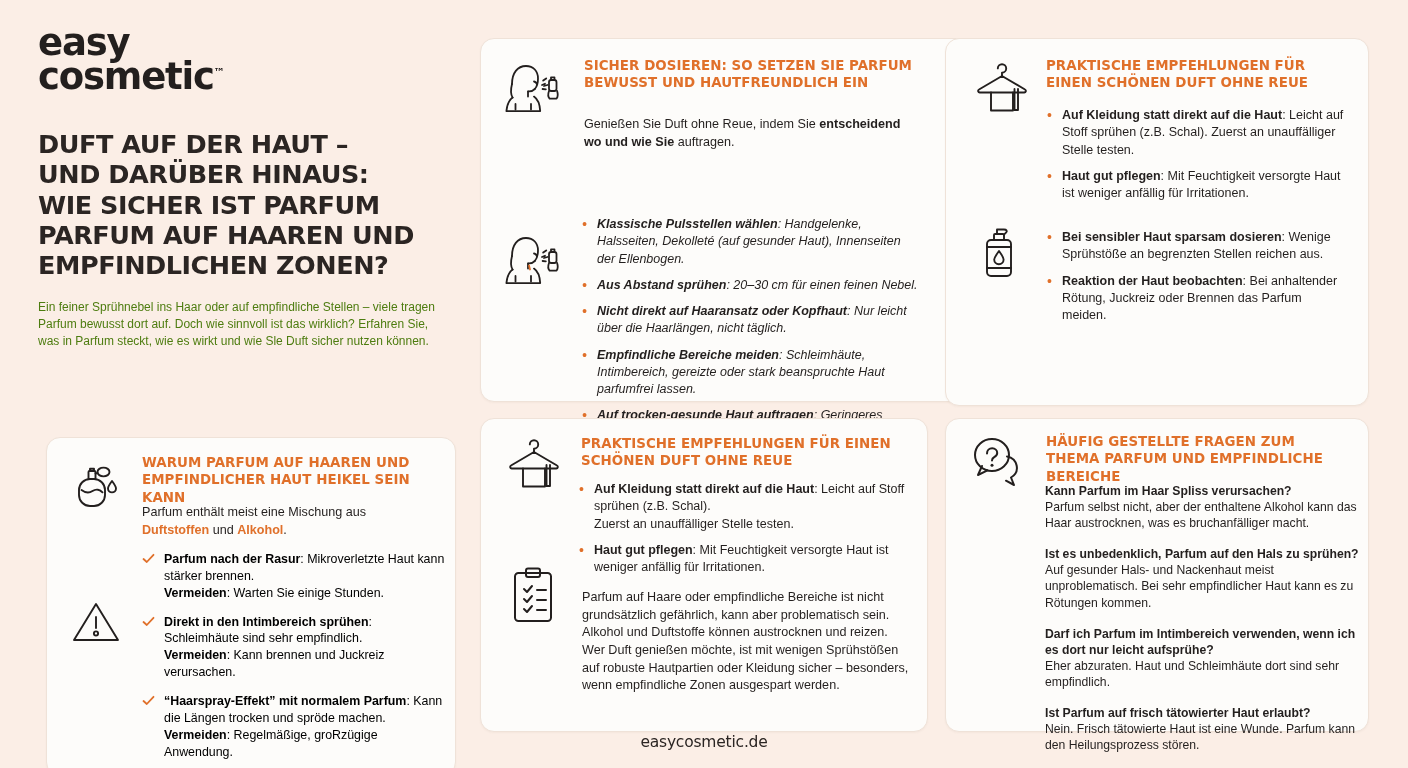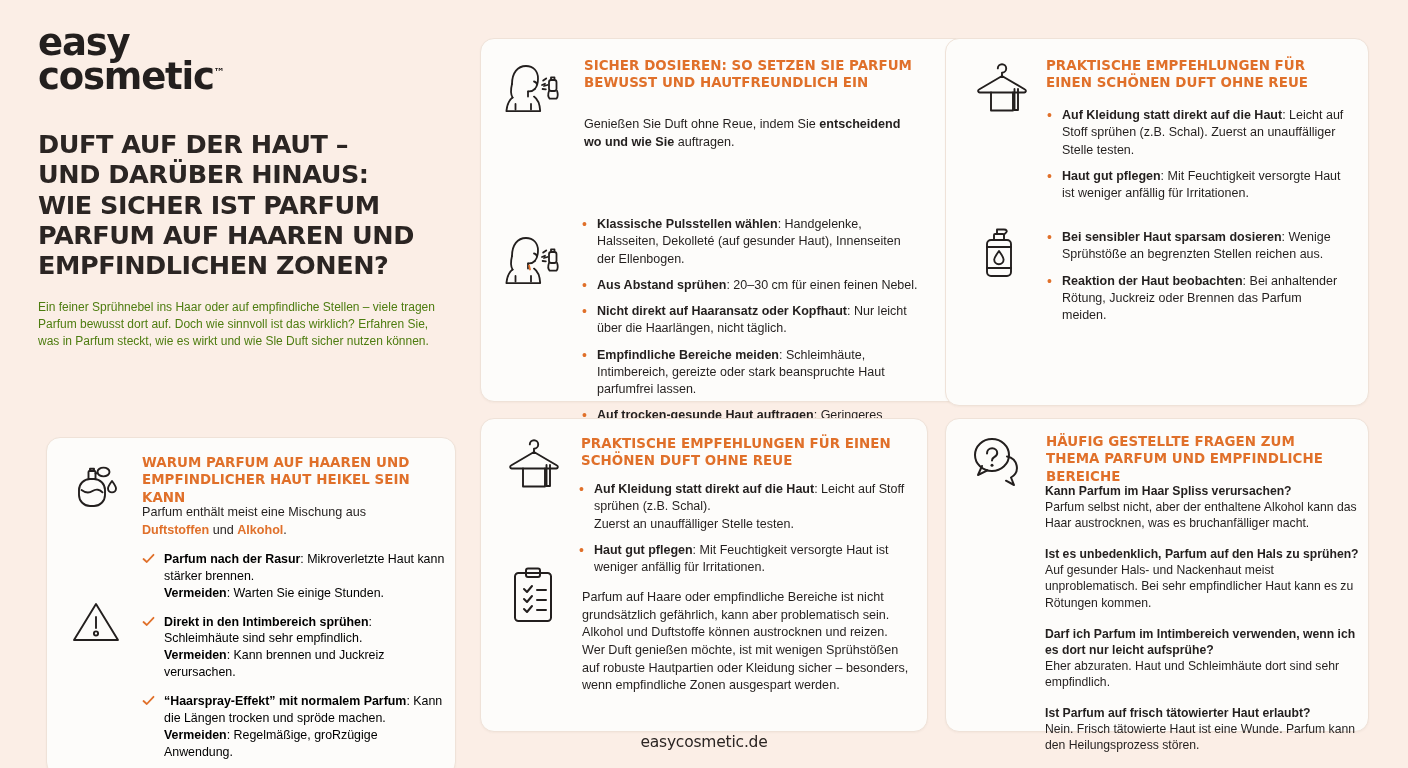--- a/index.html
+++ b/index.html
@@ -229,21 +229,21 @@
           <path d="M31 36.5 l1 4" stroke="#e0702a"></path>
         </svg>
       </div>
 
       <div class="card-title" style="left:103px; top:18px; width:330px;">SICHER DOSIEREN: SO SETZEN SIE PARFUM BEWUSST UND HAUTFREUNDLICH EIN</div>
 
       <div class="body-text" style="left:103px; top:77px; width:320px;">
         <span>Genießen Sie Duft ohne Reue, indem Sie </span><b>entscheidend wo und wie Sie</b><span> auftragen.</span>
       </div>
 
-      <ul class="bullets" id="dosier-list" style="left:99px; top:177px; width:338px;">
+      <ul class="bullets" id="dosier-list" style="left:99px; top:177px; width:338px;font-style:italic;">
           <li><b>Klassische Pulsstellen wählen</b>: Handgelenke, Halsseiten, Dekolleté (auf gesunder Haut), Innenseiten der Ellenbogen.</li>
           <li><b>Aus Abstand sprühen</b>: 20–30 cm für einen feinen Nebel.</li>
           <li><b>Nicht direkt auf Haaransatz oder Kopfhaut</b>: Nur leicht über die Haarlängen, nicht täglich.</li>
           <li><b>Empfindliche Bereiche meiden</b>: Schleimhäute, Intimbereich, gereizte oder stark beanspruchte Haut parfumfrei lassen.</li>
           <li><b>Auf trocken-gesunde Haut auftragen</b>: Geringeres Risiko für Reizungen.</li>
         </ul>
     </div>
   </div>
 
   <div class="card" id="card-praktisch-top">

